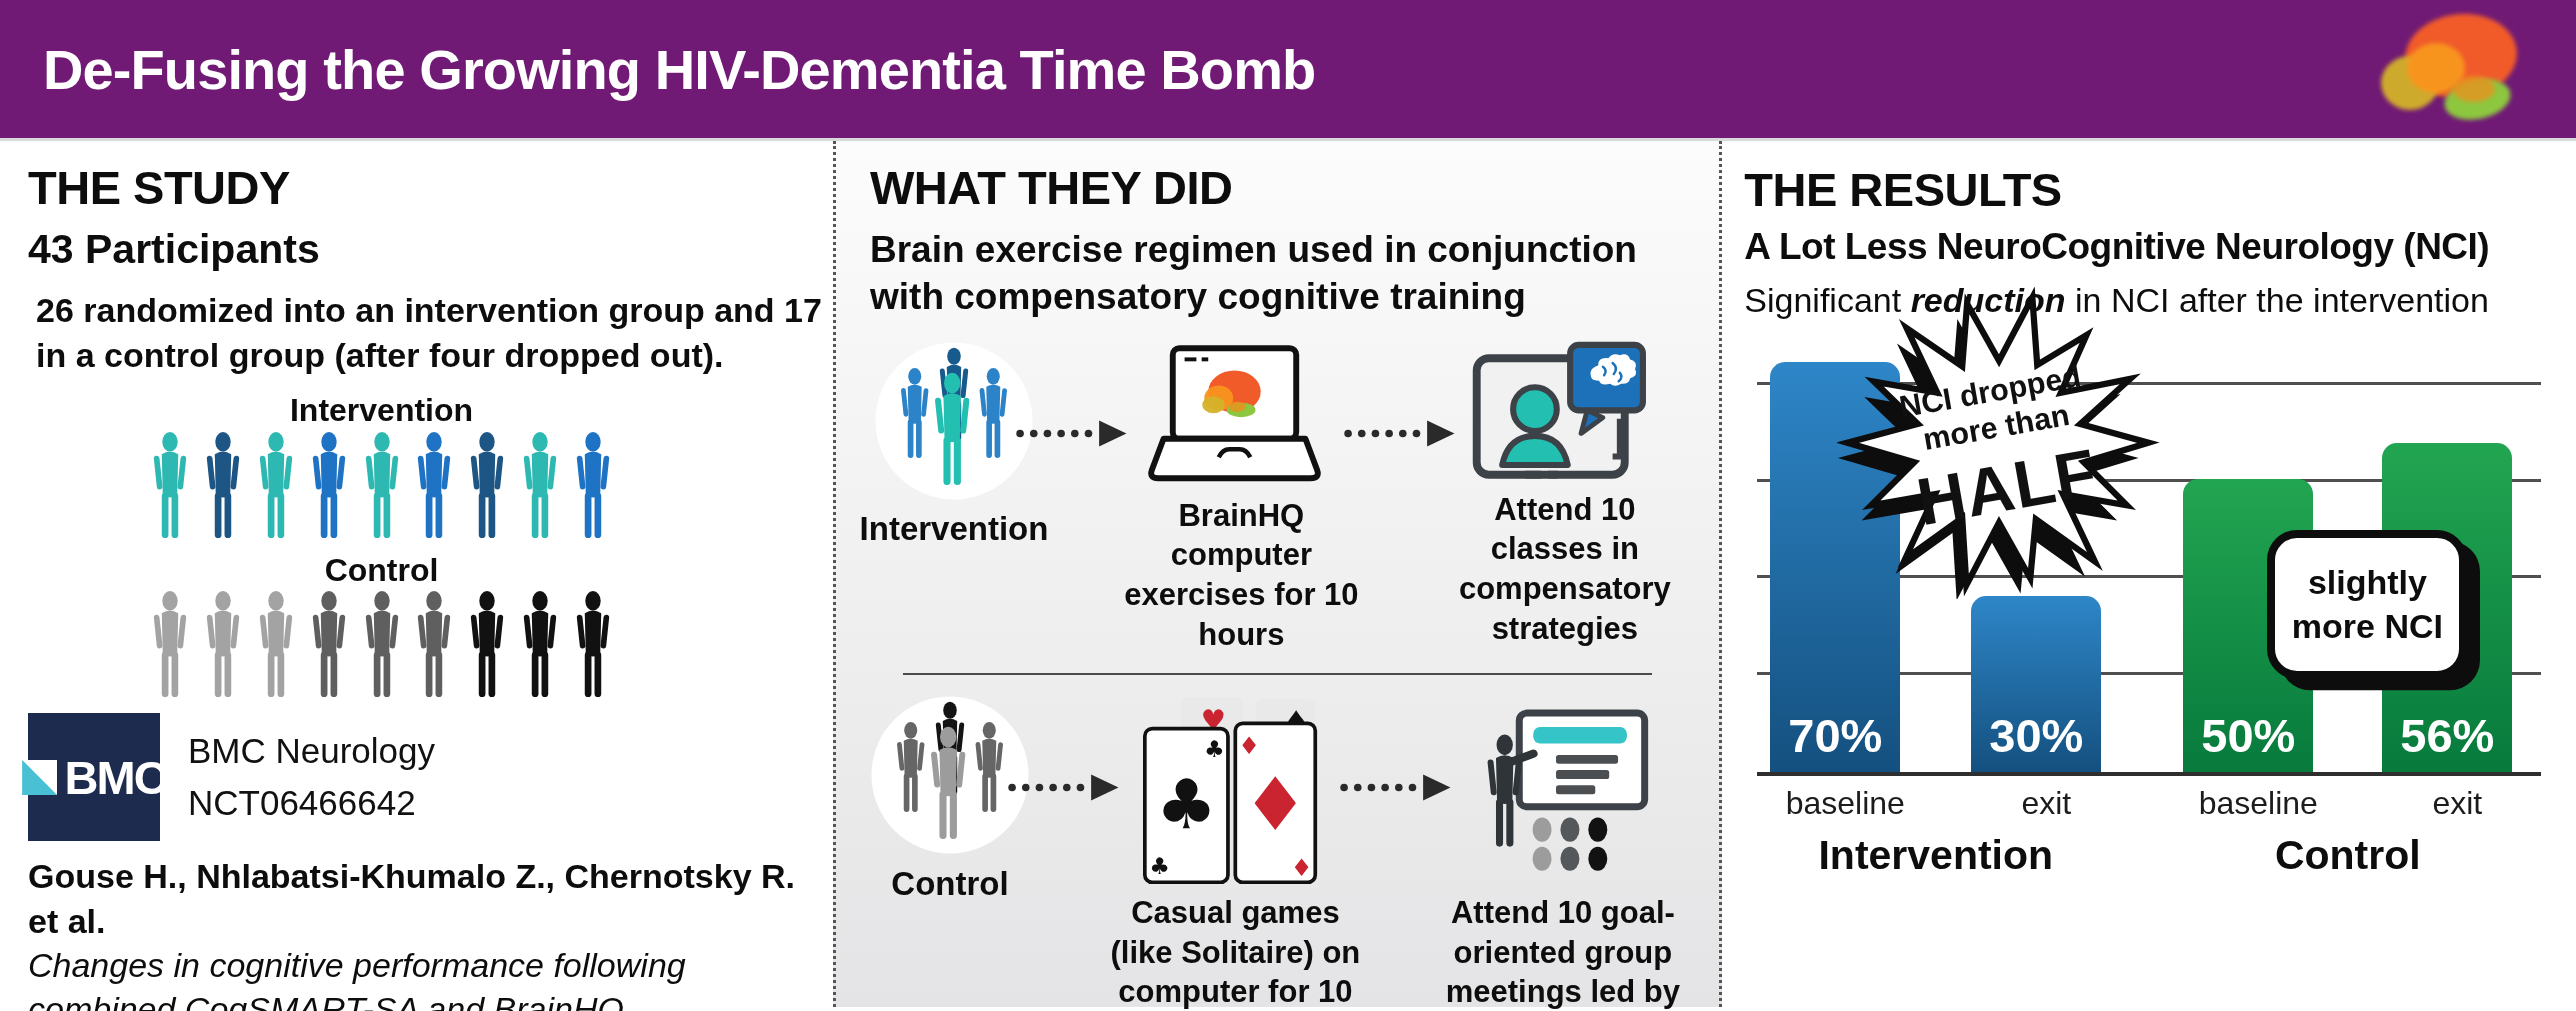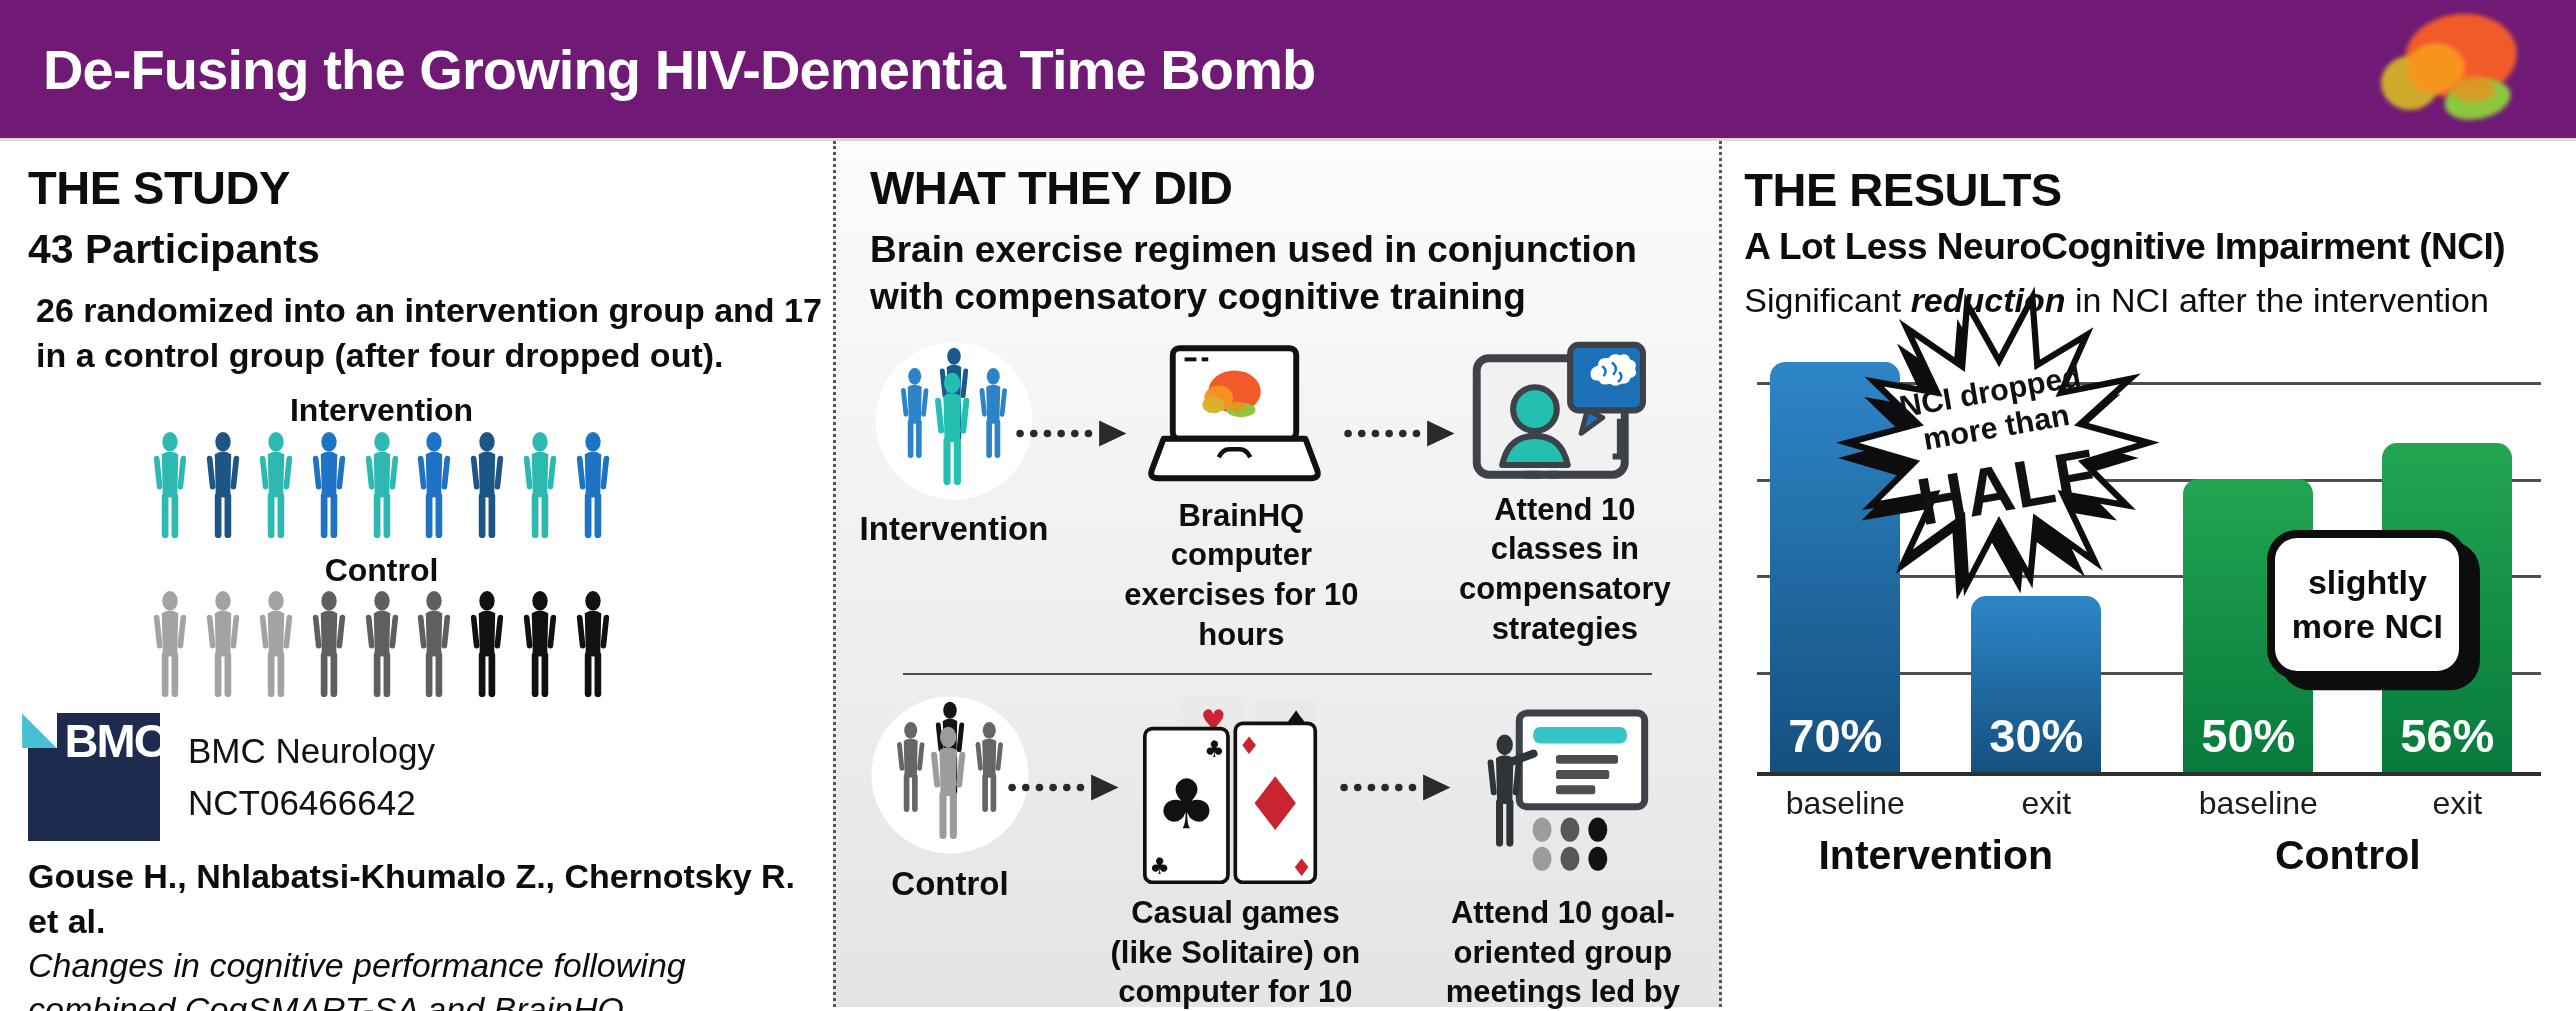--- a/index.html
+++ b/index.html
@@ -27,21 +27,21 @@
   .section-title{margin:0;font-size:47px;font-weight:900;letter-spacing:-0.5px;color:#0d0d0d;}
 
   
   .participants{margin:11.2px 0 0 0;font-size:41px;font-weight:bold;color:#0d0d0d;}
   .study-desc{margin:15px 0 0 8px;font-size:34px;font-weight:bold;line-height:1.33;color:#0d0d0d;width:791px;}
   .cohort{width:707px;margin-top:13px;text-align:center;}
   .cohort-label{font-size:32px;font-weight:bold;color:#0d0d0d;}
   .people-row{display:flex;justify-content:center;gap:0.9px;margin-top:1.9px;height:108px;}
   .person{width:52px;height:108px;}
   .journal-row{display:flex;align-items:center;gap:28px;margin-top:15px;}
-  .bmc-logo{width:132px;height:128px;background:#1d2b4f;display:flex;justify-content:center;gap:7.4px;flex:none;}
+  .bmc-logo{width:132px;height:128px;background:#1d2b4f;display:flex;align-items:center;justify-content:center;gap:7.4px;flex:none;}
   .bmc-sq{width:35px;height:35px;background:#fff;position:relative;flex:none;}
   .bmc-tri{position:absolute;left:0;top:0;width:100%;height:100%;background:#49c0d4;clip-path:polygon(0 0,100% 100%,0 100%);}
   .bmc-text{color:#fff;font-weight:bold;font-size:47px;letter-spacing:-1.9px;}
   .journal-lines{font-size:35px;color:#111;line-height:1.5;}
   .citation{margin-top:13px;width:800px;font-size:34px;line-height:1.3;color:#0d0d0d;}
   .citation .authors{font-weight:bold;}
   .citation .cite-title{font-style:italic;}
 
   
   .methods-subtitle{margin:11.2px 0 0 0;font-size:37px;font-weight:bold;line-height:1.28;color:#0d0d0d;}
@@ -330,21 +330,21 @@
             <ellipse cx="172" cy="238" rx="15" ry="19" fill="#55585b"></ellipse>
             <ellipse cx="216" cy="238" rx="15" ry="19" fill="#121212"></ellipse>
           </svg>
           <div class="step-caption">Attend 10 goal-oriented group meetings led by counselor</div>
         </div>
       </div>
     </div>
 
     <div class="col col-results">
       <h2 class="section-title">THE RESULTS</h2>
-      <p class="results-subtitle">A Lot Less NeuroCognitive Impairment (NCI)</p>
+      <p class="results-subtitle">A Lot Less NeuroCognitive Neurology (NCI)</p>
       <p class="finding"><span>Significant </span><span class="em-bold">reduction</span><span> in NCI after the intervention</span></p>
 
       <div class="chart">
         <div class="plot" id="plot">
 
           <svg class="burst" viewBox="0 -30 470 455">
             <polygon points="445,200 352,228 414,290 322,274 368,371 283,310 275,395 230,315 183,405 177,308 95,367 138,274 46,290 108,228 12,200 113,173 50,112 141,128 97,35 177,90 184,0 230,82 278,-9 285,88 356,45 319,128 419,108 347,173" transform="translate(-14,22)" fill="#0d0d0d"></polygon>
             <polygon points="445,200 352,228 414,290 322,274 368,371 283,310 275,395 230,315 183,405 177,308 95,367 138,274 46,290 108,228 12,200 113,173 50,112 141,128 97,35 177,90 184,0 230,82 278,-9 285,88 356,45 319,128 419,108 347,173" fill="#ffffff" stroke="#0d0d0d" stroke-width="9"></polygon>
             <g transform="rotate(-10 230 200)" fill="#111" text-anchor="middle">
               <text x="230" y="140" font-size="44" font-weight="bold">NCI dropped</text>

